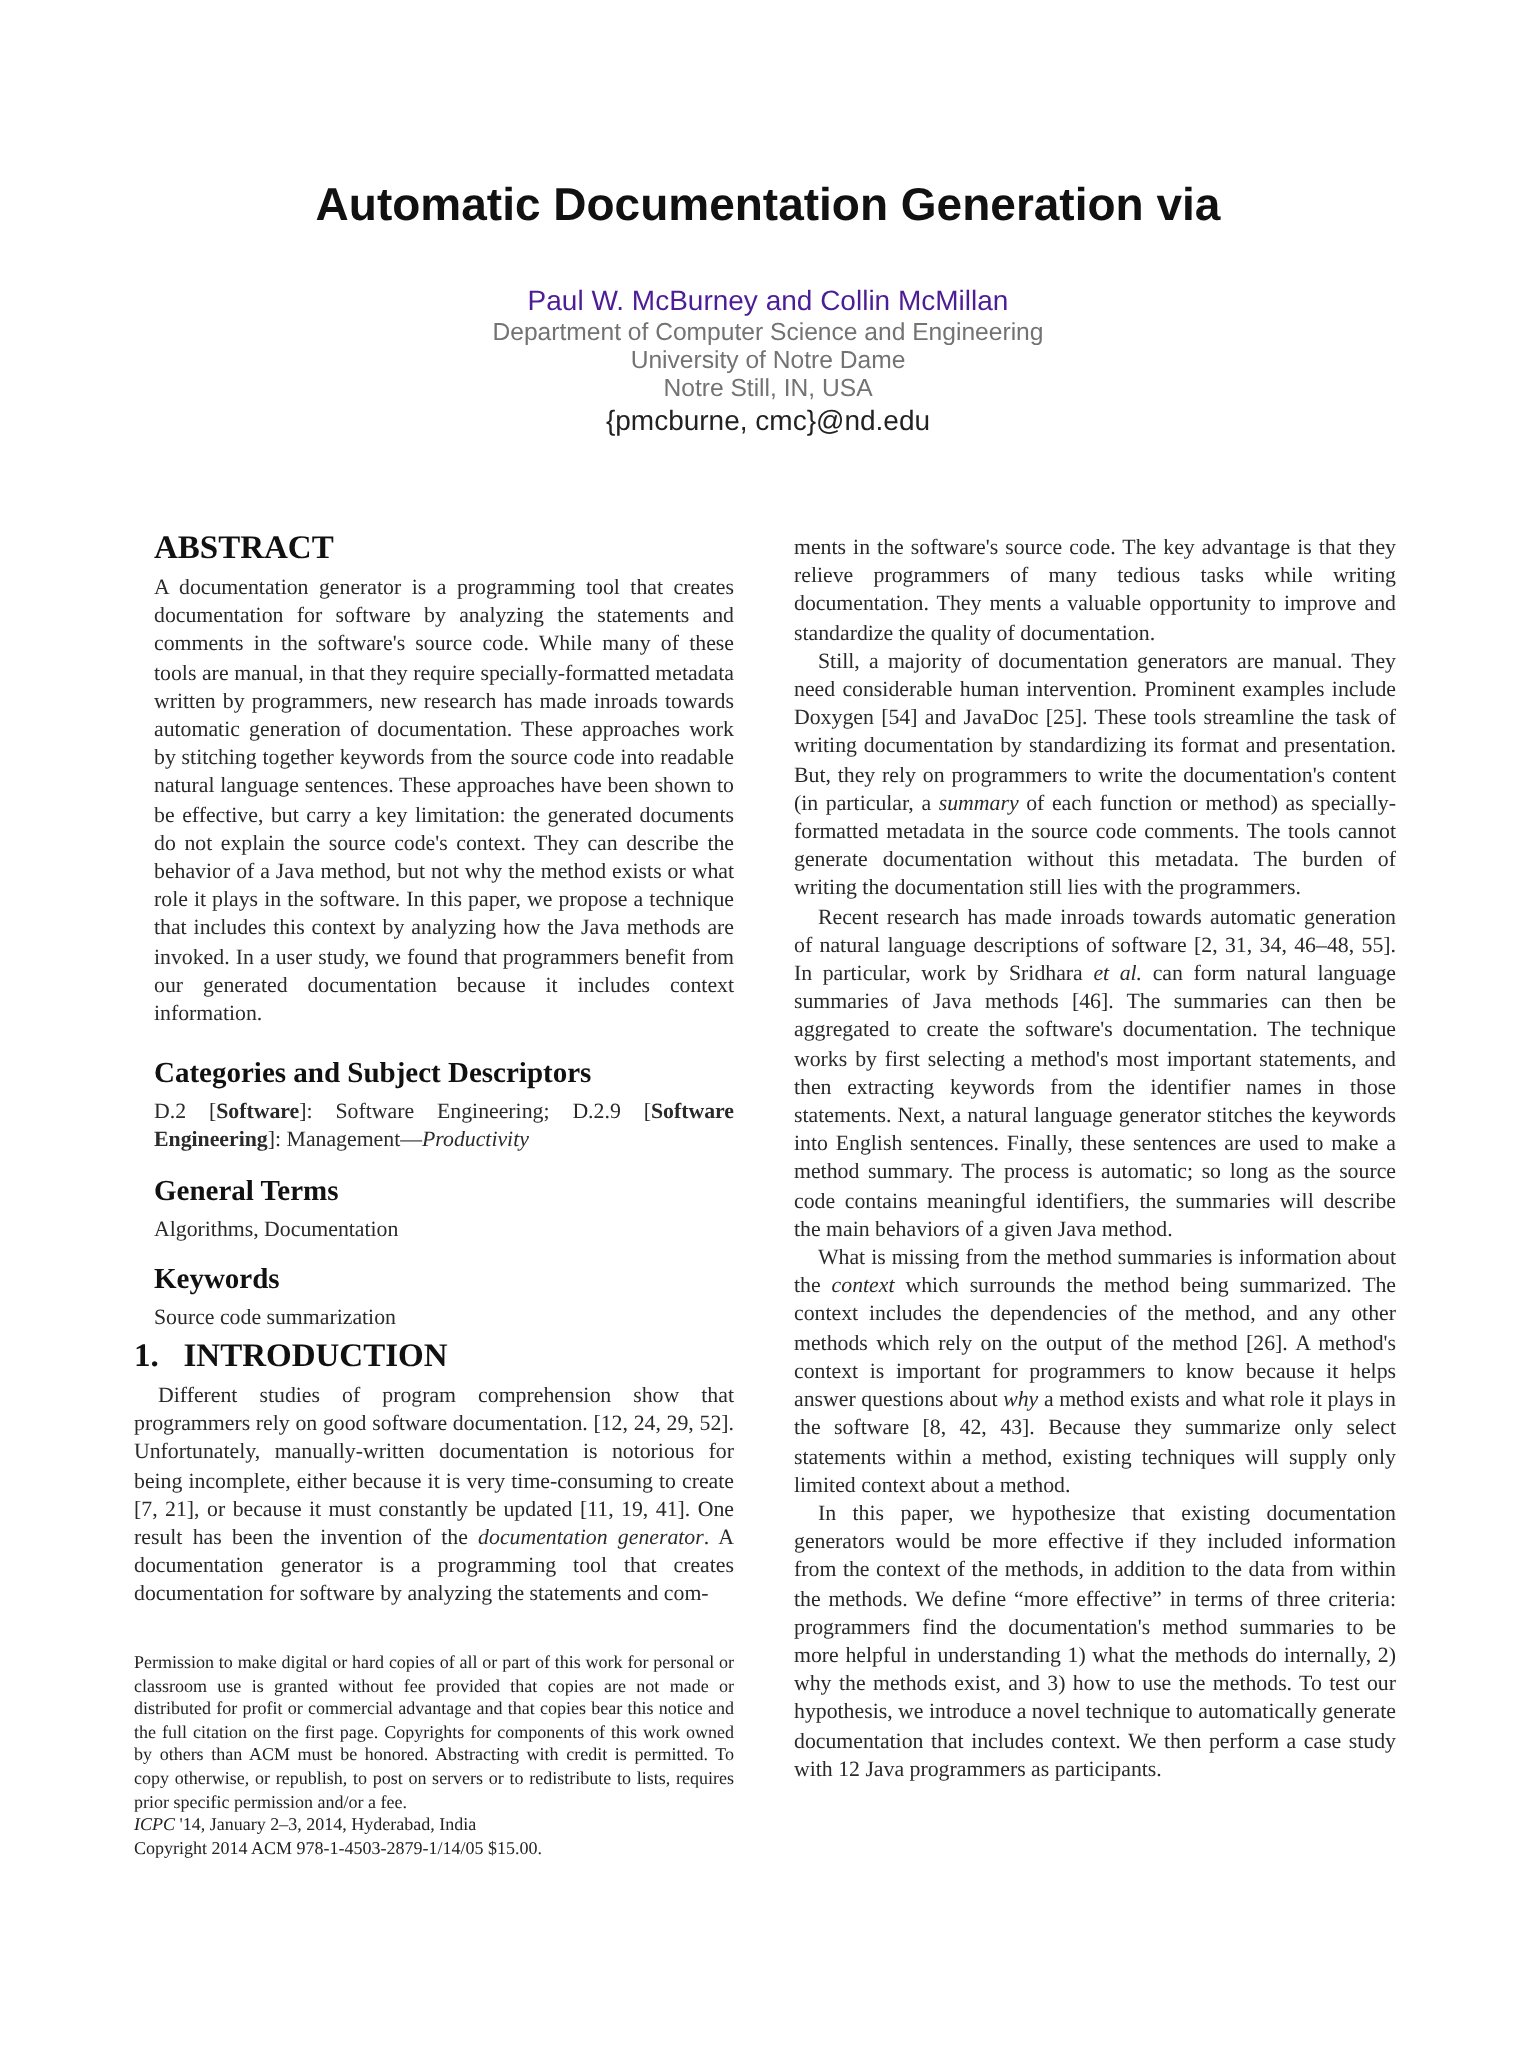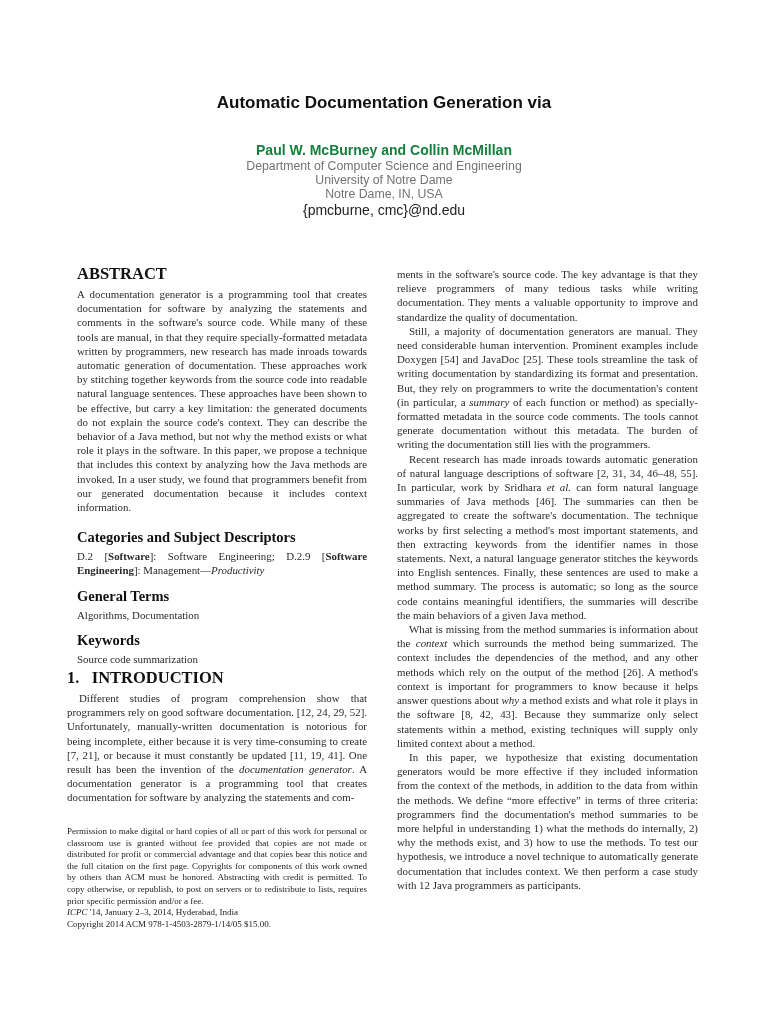--- a/index.html
+++ b/index.html
@@ -16,32 +16,31 @@
     }
     .title-block {
       position: absolute;
       top: 88px;
       left: 0;
       width: 768px;
       text-align: center;
       font-family: "Liberation Sans", sans-serif;
     }
     .title {
-      font-size: 17px;
+      font-size: 23px;
       font-weight: bold;
       line-height: 29px;
       color: #111;
       margin: 0;
     }
     .authors {
       margin-top: 24px;
       font-size: 14px;
       line-height: 18px;
-      color: #15803d;
-      font-weight: bold;
+      color: #4c1d95;
     }
     .affil {
       font-size: 12.3px;
       line-height: 14px;
       color: #737373;
     }
     .email {
       font-size: 14px;
       line-height: 18px;
       color: #222;
@@ -104,21 +103,21 @@
 </head>
 <body>
 
 <div class="title-block">
   <h1 class="title">
     <span>Automatic Documentation Generation via</span><br>
   </h1>
   <div class="authors">Paul W. McBurney and Collin McMillan</div>
   <div class="affil">Department of Computer Science and Engineering</div>
   <div class="affil">University of Notre Dame</div>
-  <div class="affil">Notre Dame, IN, USA</div>
+  <div class="affil">Notre Still, IN, USA</div>
   <div class="email">{pmcburne, cmc}@nd.edu</div>
 </div>
 
 <div class="col col-left">
   <div class="block">
     <h2 class="sec sec-big">ABSTRACT</h2>
     <p>A documentation generator is a programming tool that creates documentation for software by analyzing the statements and comments in the software's source code. While many of these tools are manual, in that they require specially-formatted metadata written by programmers, new research has made inroads towards automatic generation of documentation. These approaches work by stitching together keywords from the source code into readable natural language sentences. These approaches have been shown to be effective, but carry a key limitation: the generated documents do not explain the source code's context. They can describe the behavior of a Java method, but not why the method exists or what role it plays in the software. In this paper, we propose a technique that includes this context by analyzing how the Java methods are invoked. In a user study, we found that programmers benefit from our generated documentation because it includes context information.</p>
   </div>
 
   <div class="block" style="margin-top:14px;">

